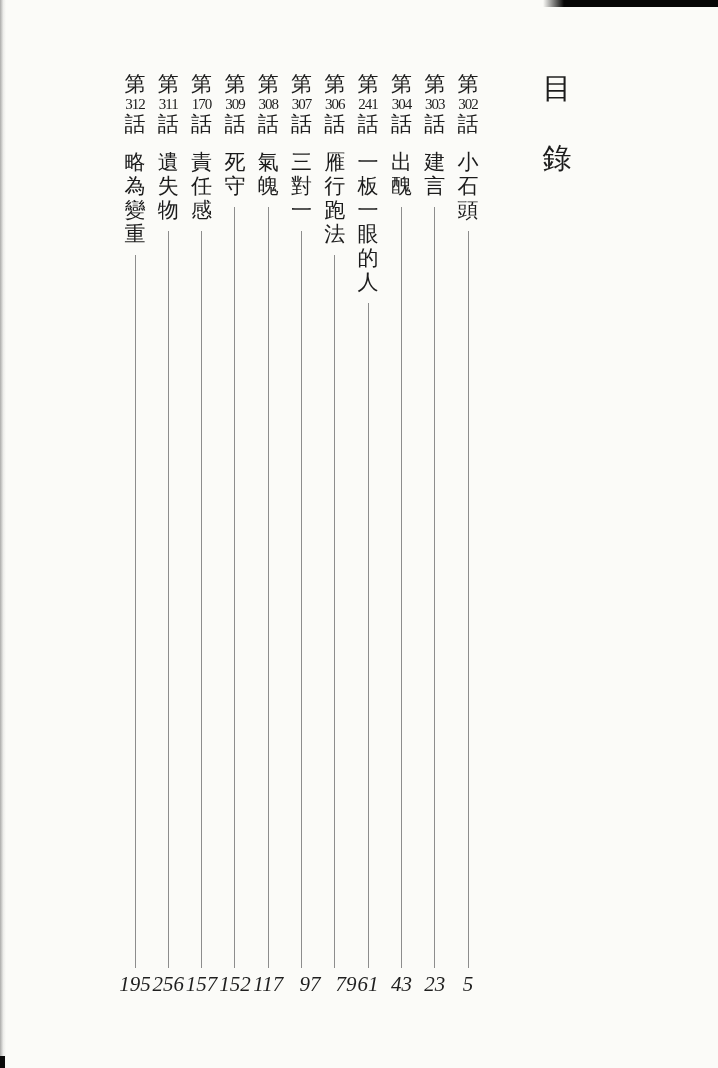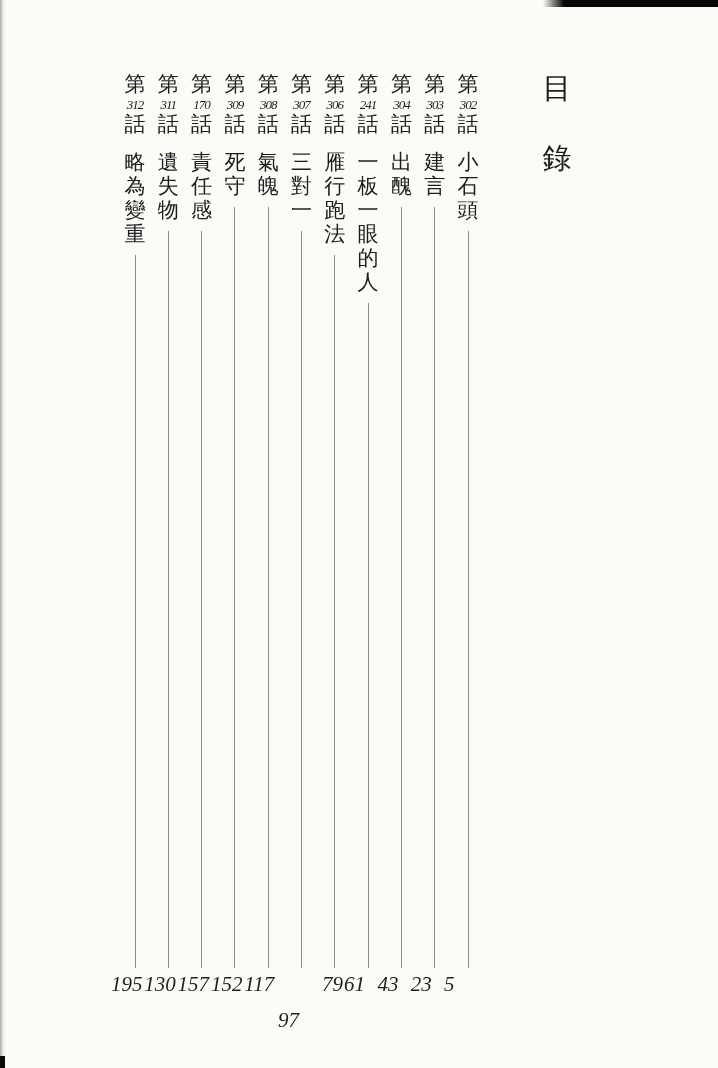--- a/index.html
+++ b/index.html
@@ -26,34 +26,34 @@
     position: absolute; left: 540px; top: 72px; width: 34px;
     display: flex; flex-direction: column; align-items: center;
     gap: 38px; font-size: 29px; line-height: 32px;
   }
   .entry-col {
     position: absolute; top: 73px; height: 895px; width: 34px;
     display: flex; flex-direction: column; align-items: center;
   }
   .ch-prefix, .ch-suffix { font-size: 21px; line-height: 23px; }
   .ch-num {
-    font-size: 13px; line-height: 13px; letter-spacing: -1px;
-    margin: 2px 0; white-space: nowrap; font-style: italic;
+    font-size: 15px; line-height: 13px; letter-spacing: -1px;
+    margin: 2px 0; white-space: nowrap;
   }
   .ch-title {
     margin-top: 14px; display: flex; flex-direction: column; align-items: center;
     font-size: 21px;
   }
   .ch-title span { line-height: 24px; display: block; }
   .leader {
     flex: 1 1 auto; width: 1px; min-height: 10px;
     background: #8d8d8d; margin-top: 9px;
   }
   .page-num {
-    position: absolute; top: 971px; width: 48px; text-align: left;
+    position: absolute; top: 971px; width: 48px; text-align: center;
     font-style: italic; font-size: 21px; line-height: 26px; color: #1f1f1f;
   }
 </style>
 </head>
 <body>
 
 <div class="page-edge-left"></div>
 <div class="scan-artifact-top"></div>
 <div class="scan-artifact-bottom-left"></div>
 
@@ -129,21 +129,21 @@
     <div class="ch-prefix">第</div>
     <div class="ch-num">307</div>
     <div class="ch-suffix">話</div>
     <div class="ch-title">
         <span>三</span>
         <span>對</span>
         <span>一</span>
       </div>
     <div class="leader"></div>
   </div>
-<div class="page-num" style="left: 278px; margin-top: 36px;">97</div>
+<div class="page-num" style="left: 286px;">97</div>
   <div class="entry-col" style="left: 251.2px;">
     <div class="ch-prefix">第</div>
     <div class="ch-num">308</div>
     <div class="ch-suffix">話</div>
     <div class="ch-title">
         <span>氣</span>
         <span>魄</span>
       </div>
     <div class="leader"></div>
   </div>
@@ -175,21 +175,21 @@
     <div class="ch-prefix">第</div>
     <div class="ch-num">311</div>
     <div class="ch-suffix">話</div>
     <div class="ch-title">
         <span>遺</span>
         <span>失</span>
         <span>物</span>
       </div>
     <div class="leader"></div>
   </div>
-<div class="page-num" style="left: 144.3px;">130</div>
+<div class="page-num" style="left: 144.3px;">256</div>
   <div class="entry-col" style="left: 118px;">
     <div class="ch-prefix">第</div>
     <div class="ch-num">312</div>
     <div class="ch-suffix">話</div>
     <div class="ch-title">
         <span>略</span>
         <span>為</span>
         <span>變</span>
         <span>重</span>
       </div>

